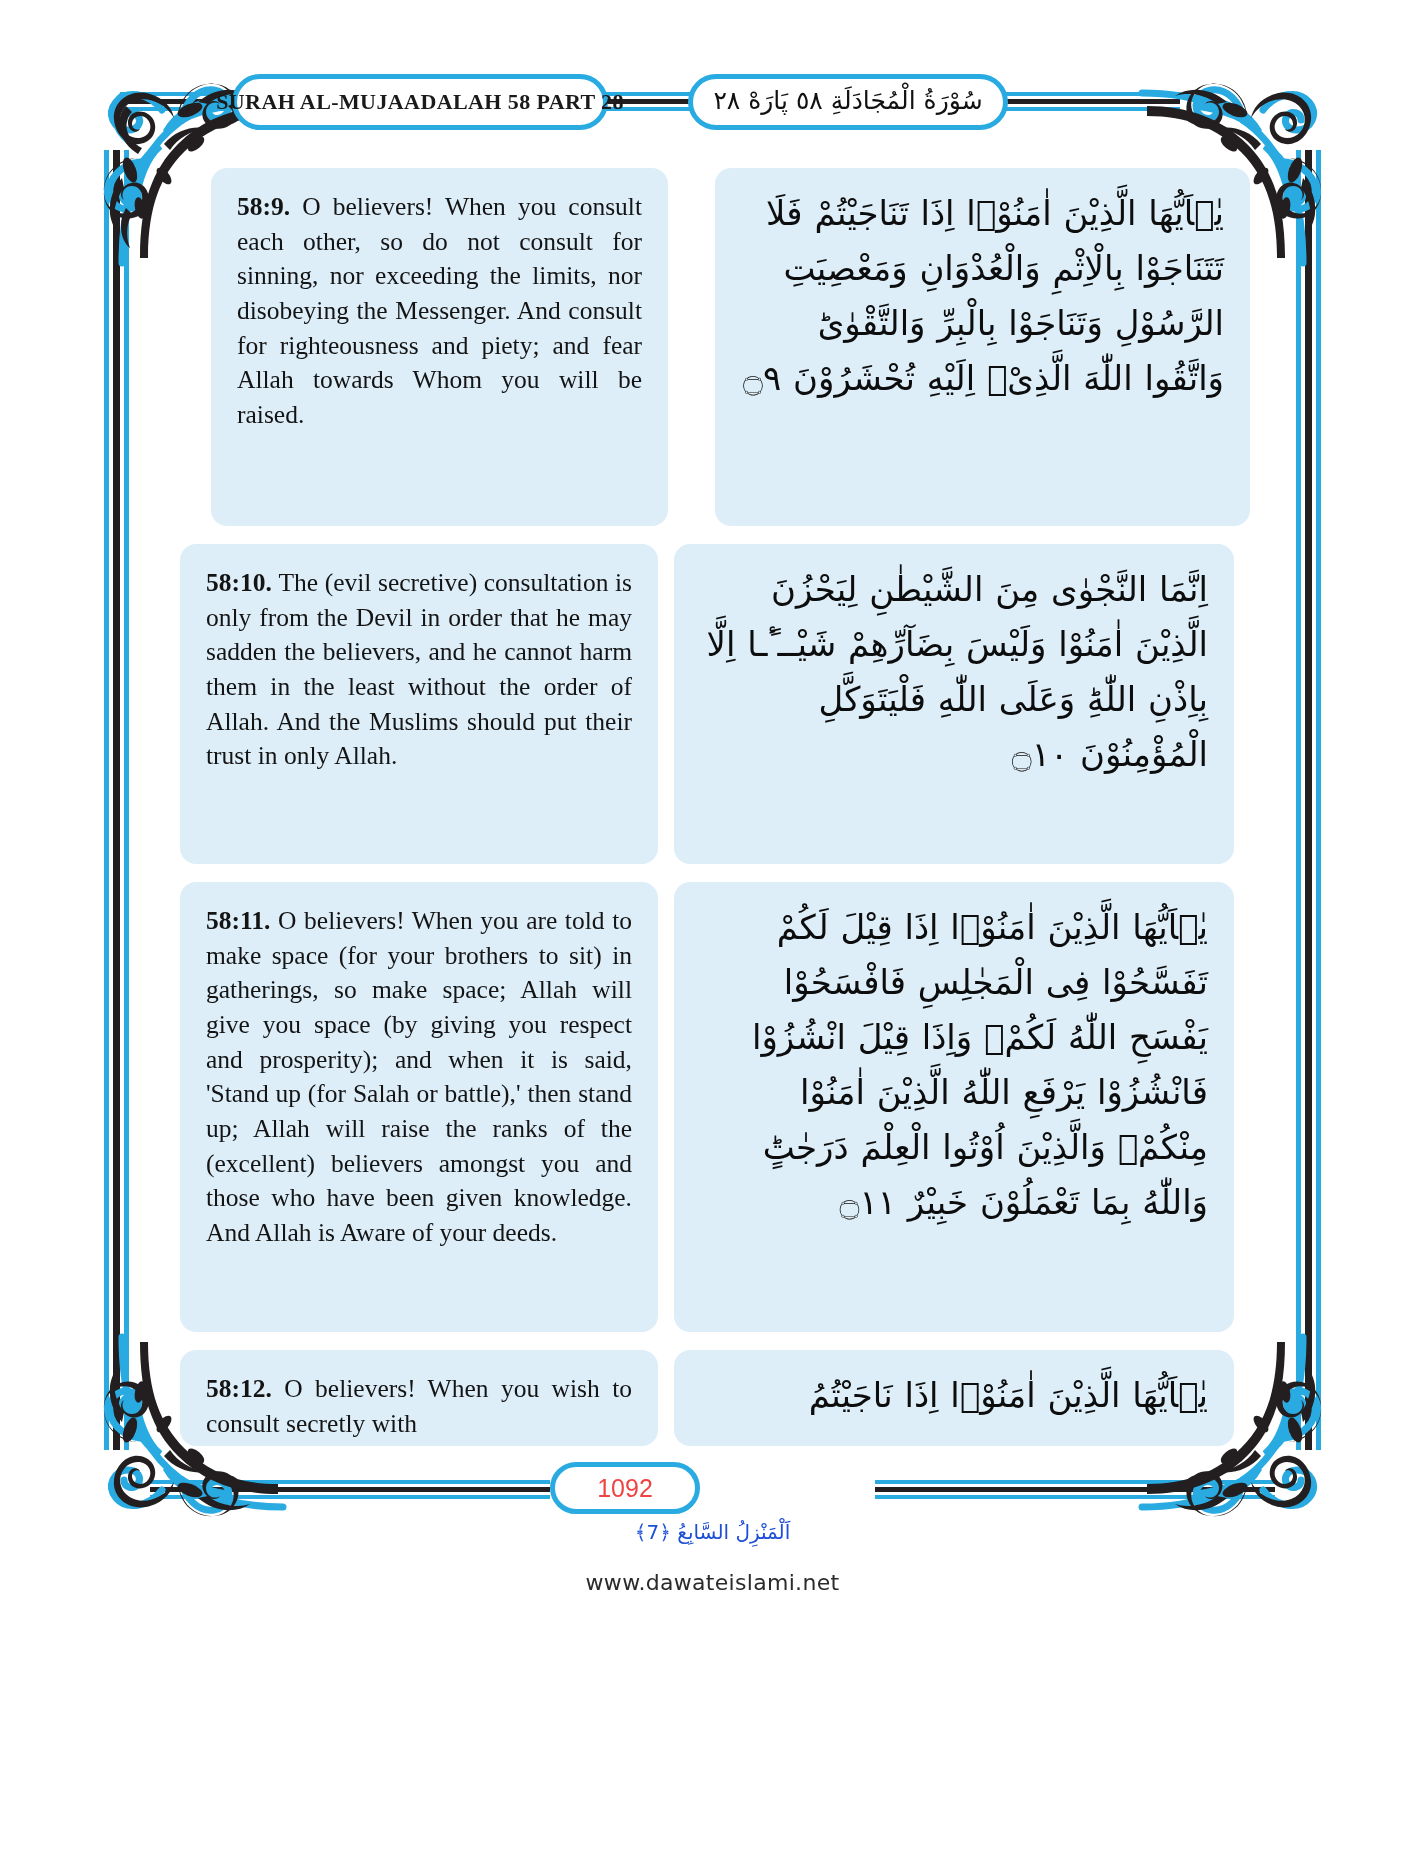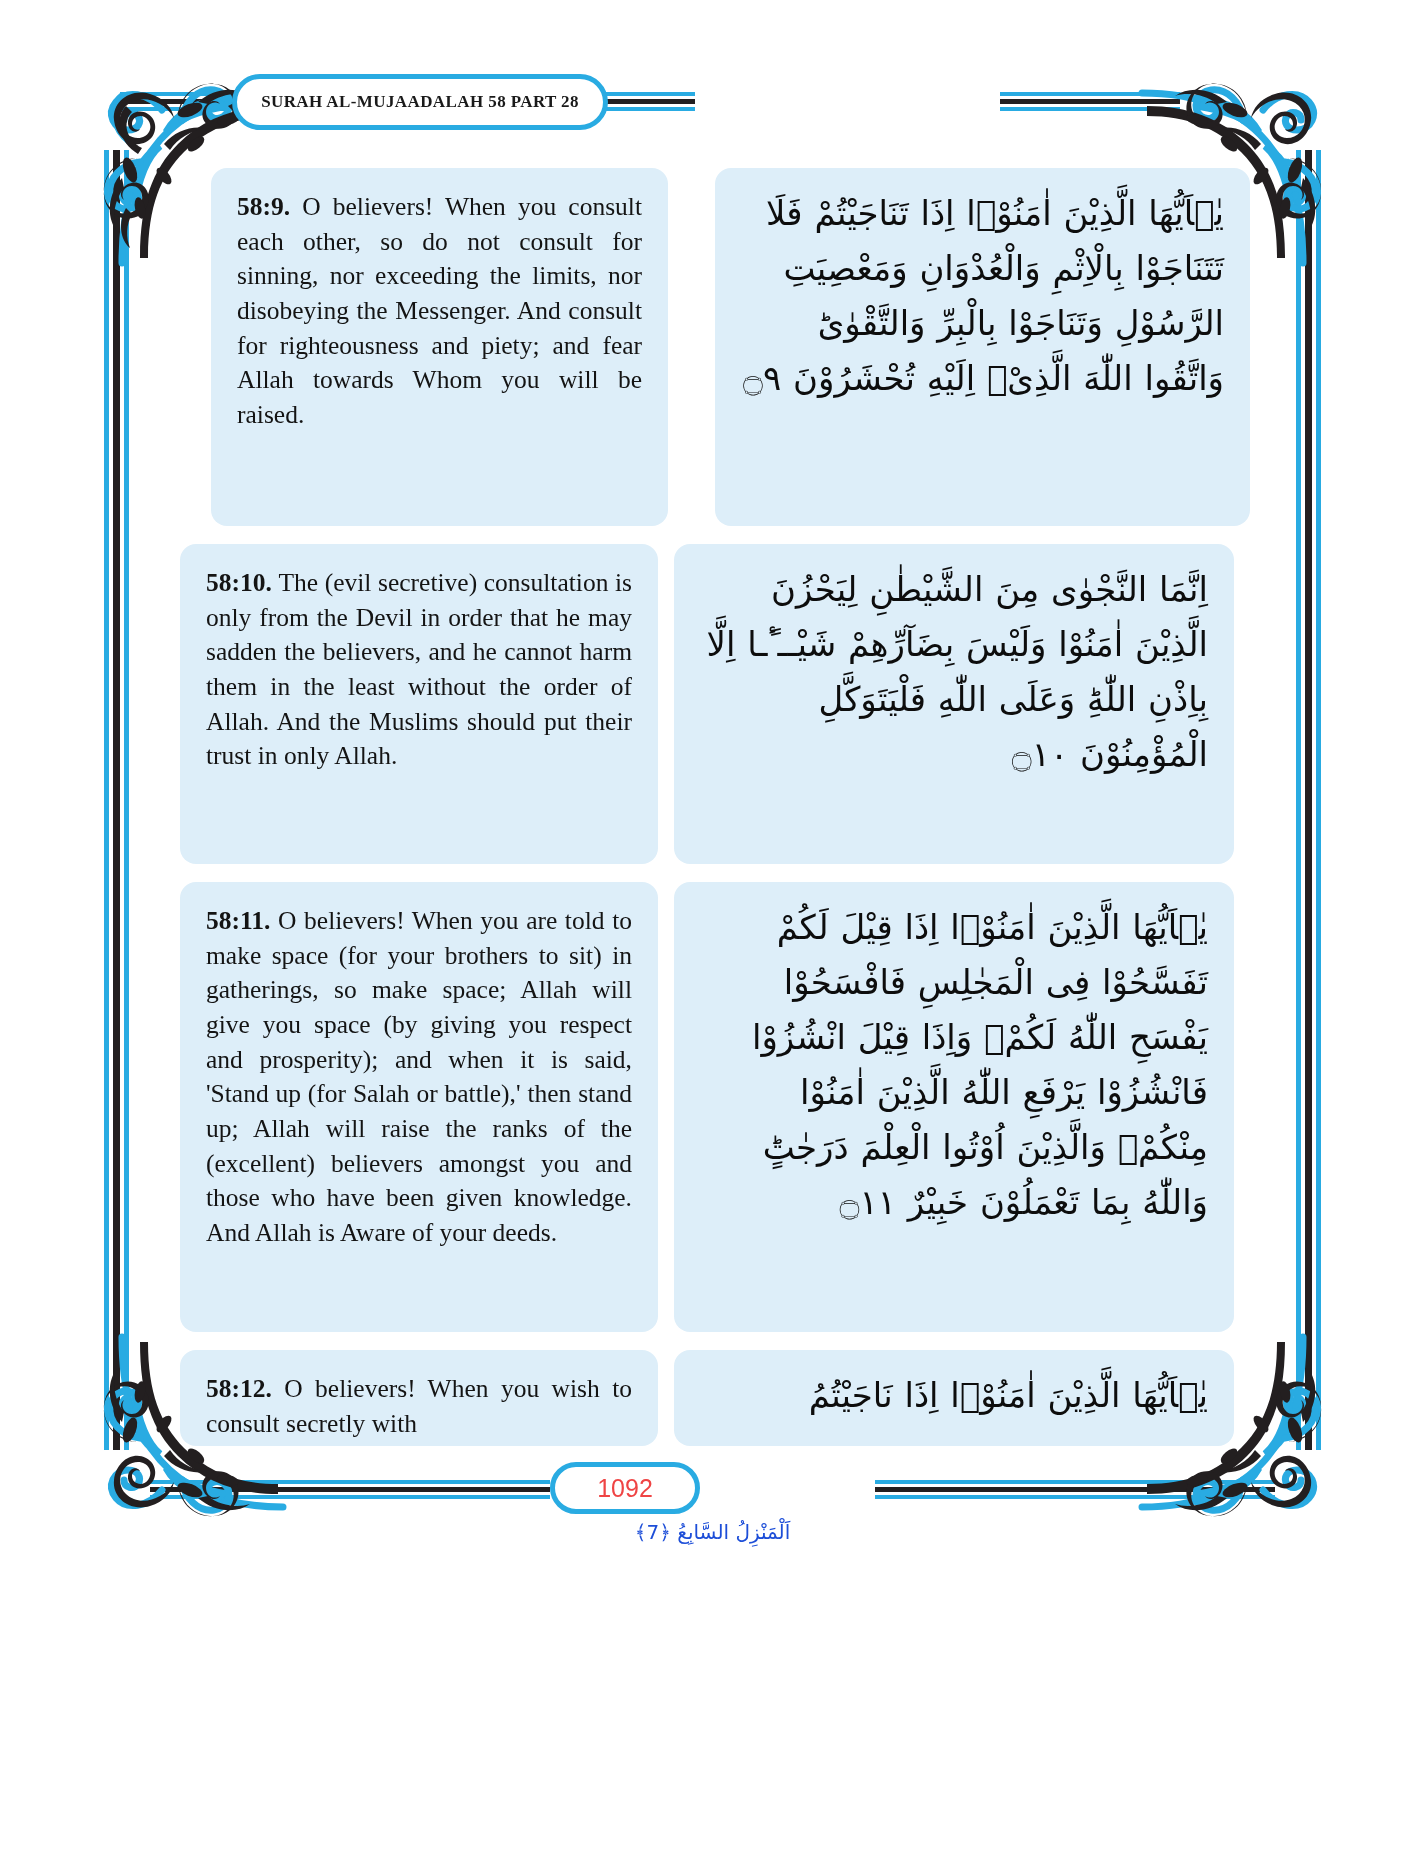--- a/index.html
+++ b/index.html
@@ -88,21 +88,21 @@
   }
   #header-title-pill {
     left: 232px;
     top: 74px;
     width: 376px;
     height: 56px;
   }
   #header-title-text {
     font-family: "Liberation Serif", serif;
     font-weight: bold;
-    font-size: 17px;
+    font-size: 22px;
     letter-spacing: 0.4px;
     color: #1a1a1a;
     white-space: nowrap;
   }
   #header-arabic-pill {
     left: 688px;
     top: 74px;
     width: 320px;
     height: 56px;
   }
@@ -369,20 +369,23 @@
         <ellipse cx="86" cy="118" rx="10" ry="5" transform="rotate(50 86 118)"></ellipse>
         <ellipse cx="118" cy="86" rx="5" ry="10" transform="rotate(50 118 86)"></ellipse>
       </g>
     </svg>
   </div>
 
   <div class="pill" id="header-title-pill">
     <span id="header-title-text">SURAH AL-MUJAADALAH 58 PART 28</span>
   </div>
 
+  <div class="pill" id="header-arabic-pill">
+    <span id="header-arabic-text">سُوْرَةُ الْمُجَادَلَةِ ٥٨ پَارَهْ ٢٨</span>
+  </div>
 
   <div id="content">
 
     <div class="verse-row" id="row-1">
       <div class="verse-cell cell-en">
         <span class="vnum">58:9. </span>
         <span>O believers! When you consult each other, so do not consult for sinning, nor exceeding the limits, nor disobeying the Messenger. And consult for righteousness and piety; and fear Allah towards Whom you will be raised.</span>
       </div>
       <div class="verse-cell cell-ar">يٰۤاَيُّهَا الَّذِيْنَ اٰمَنُوْۤا اِذَا تَنَاجَيْتُمْ فَلَا تَتَنَاجَوْا بِالْاِثْمِ وَالْعُدْوَانِ وَمَعْصِيَتِ الرَّسُوْلِ وَتَنَاجَوْا بِالْبِرِّ وَالتَّقْوٰىؕ وَاتَّقُوا اللّٰهَ الَّذِیْۤ اِلَيْهِ تُحْشَرُوْنَ ۝۹</div>
     </div>
@@ -412,14 +415,15 @@
     </div>
 
   </div>
 
   <div id="page-number-pill">
     <span id="page-number-text">1092</span>
   </div>
 
   <div id="footer-arabic">اَلْمَنْزِلُ السَّابِعُ ﴿7﴾</div>
 
+  <div id="footer-url">www.dawateislami.net</div>
 
 </div>
 
 </body></html>

